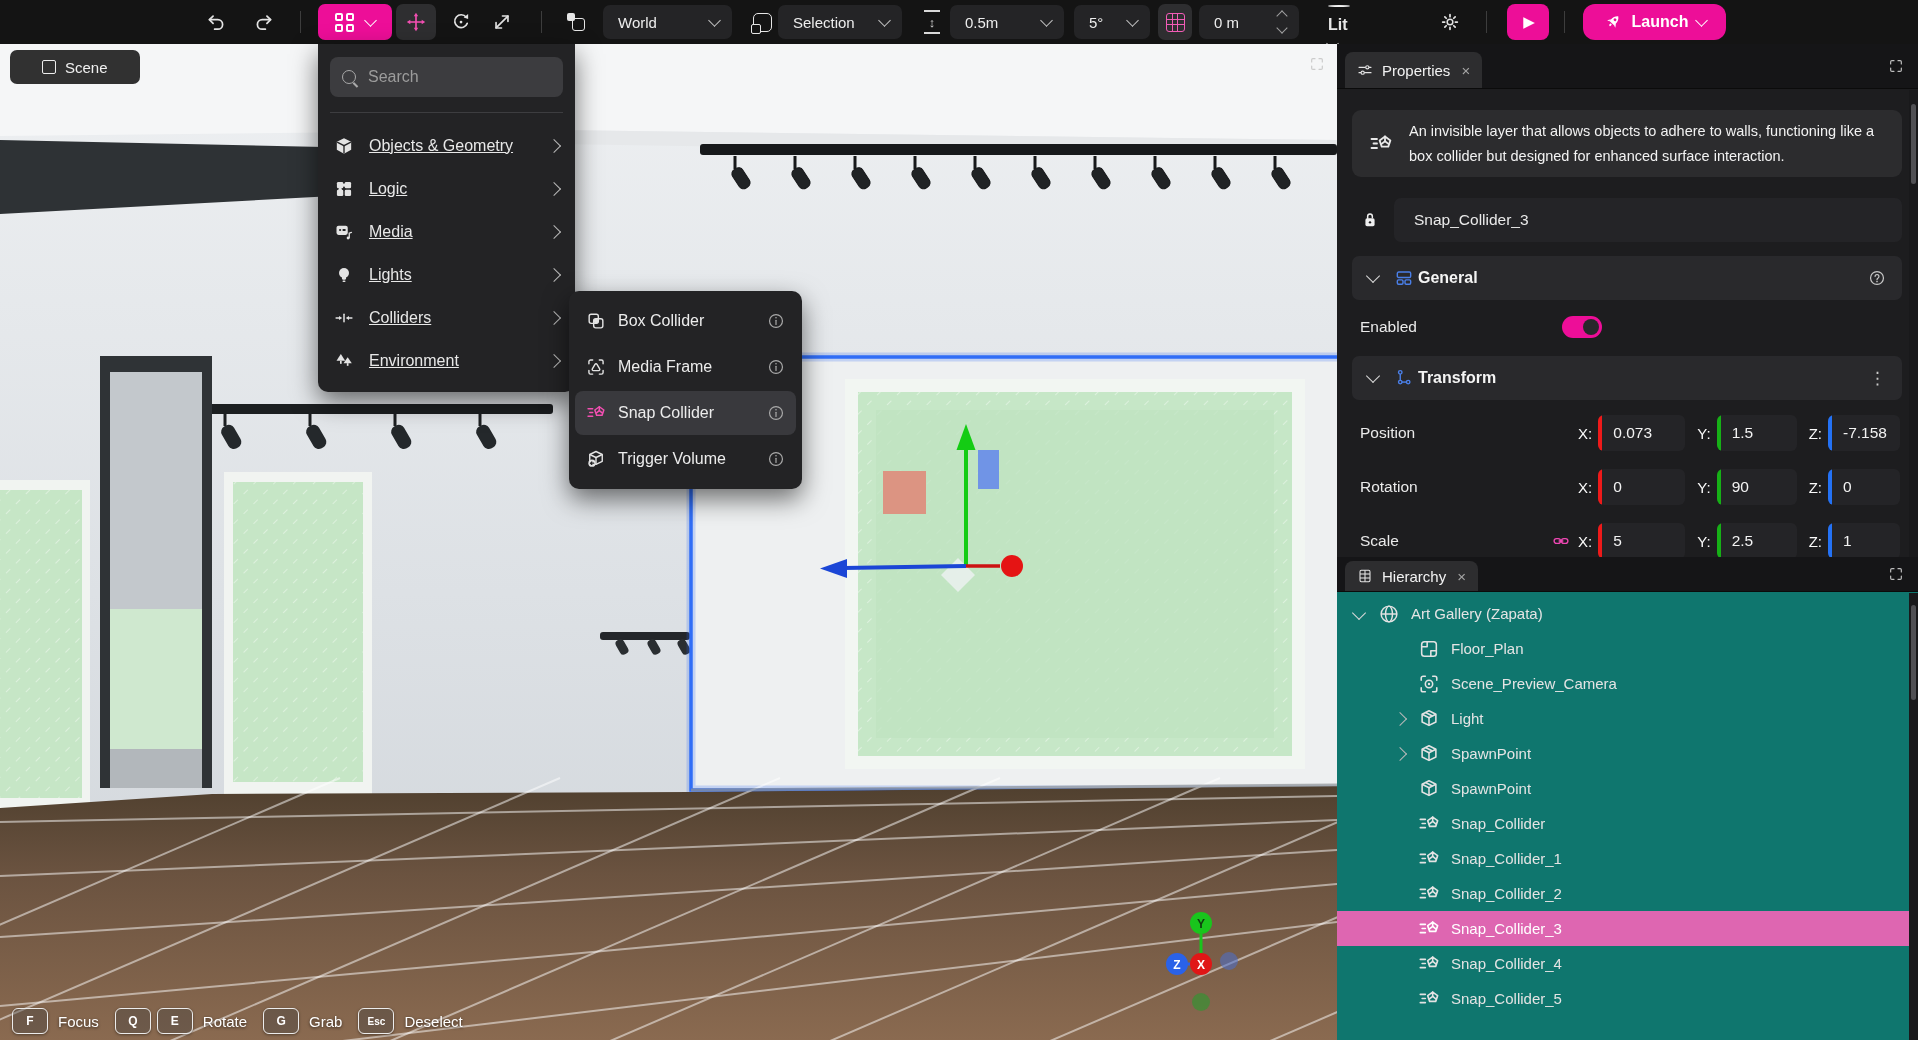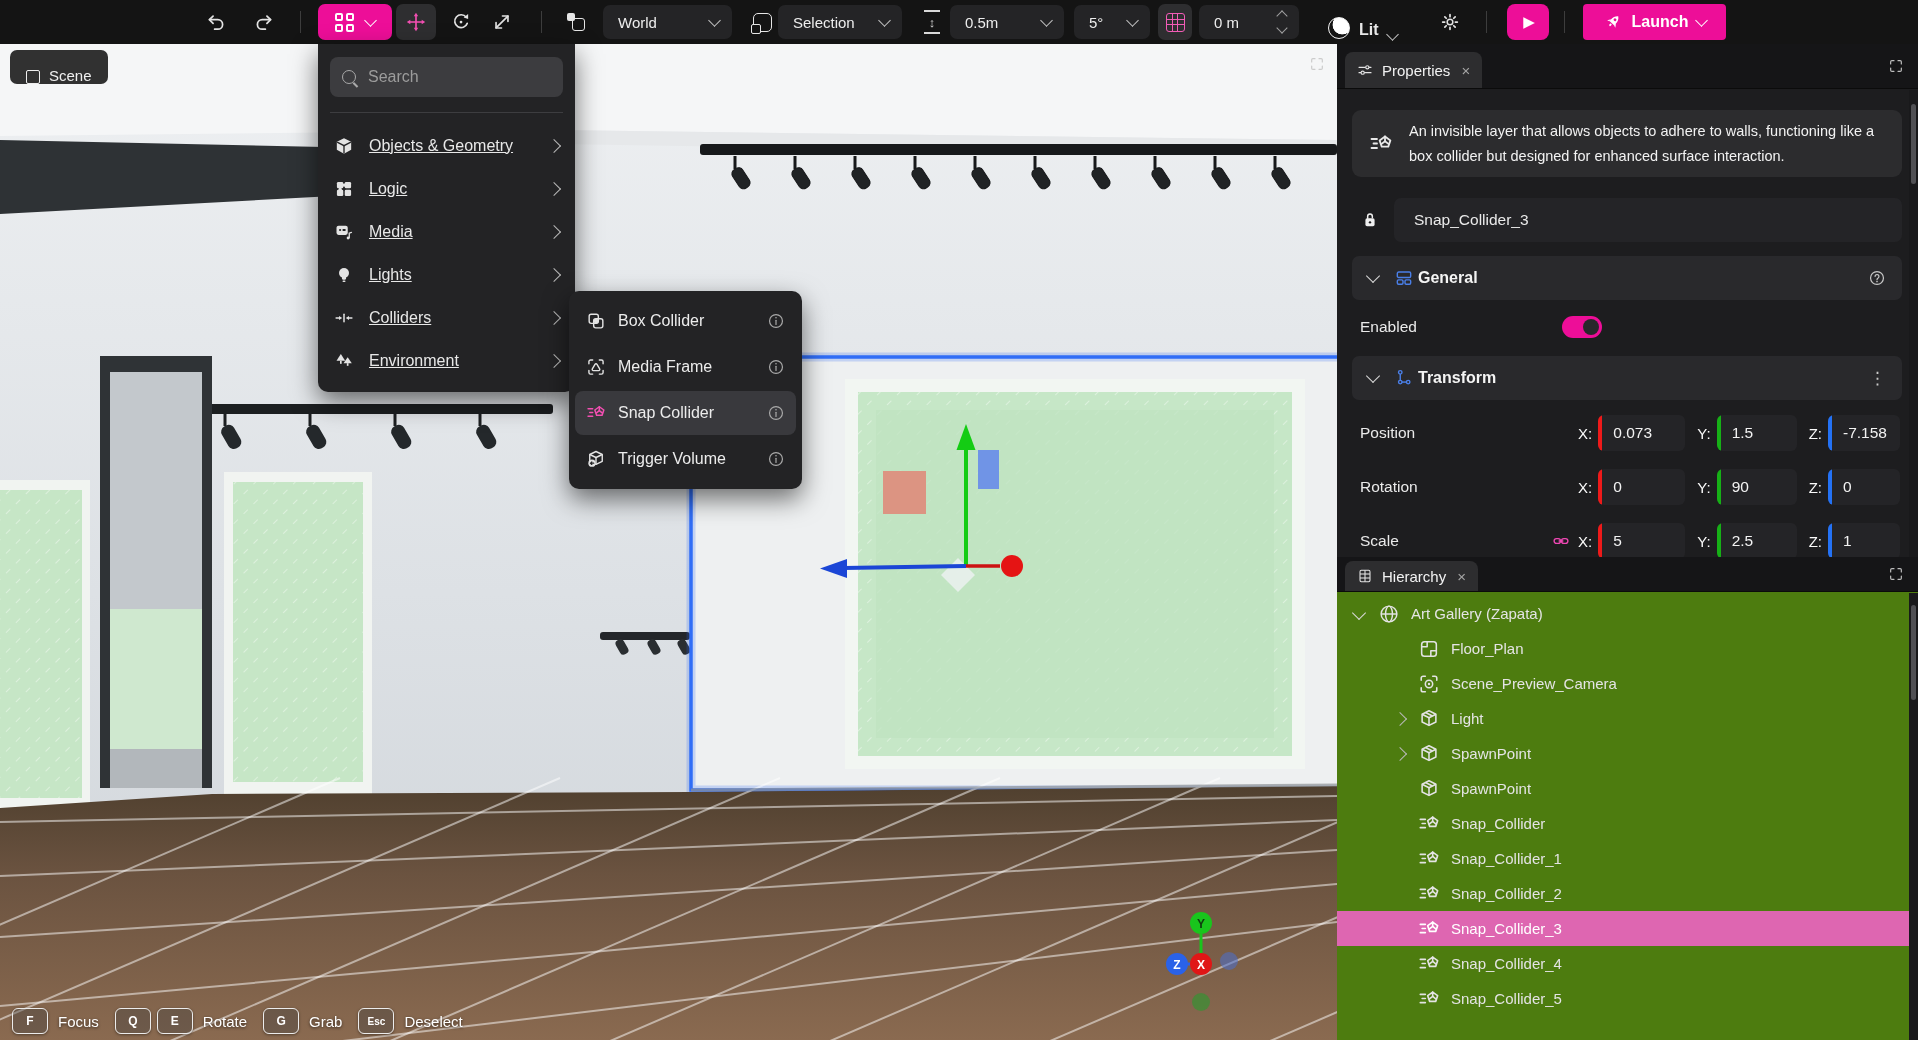--- a/index.html
+++ b/index.html
@@ -1,19 +1,19 @@
 <!DOCTYPE html>
 <html><head>
 <meta charset="utf-8">
 <style>
   html,body{margin:0;padding:0;background:#101010;}
   #app{position:relative;width:1918px;height:1040px;overflow:hidden;background:#161616;
        font-family:"Liberation Sans",sans-serif;color:#e8e8e8;-webkit-font-smoothing:antialiased;}
   .abs{position:absolute;}
-  .flex{display:flex;align-items:flex-end;}
+  .flex{display:flex;align-items:flex-start;flex-direction:column;}
   svg.ic{display:block;} .i16{width:16px;height:16px;} .i18{width:18px;height:18px;}
   .i20{width:20px;height:20px;} .i22{width:22px;height:22px;} .i24{width:24px;height:24px;}
   .ic{color:#e3e3e3;}
   .ic.pink{color:#f34fb2;} .ic.blue{color:#4a7fe8;}
 
   
   #toolbar{left:0;top:0;width:1918px;height:44px;background:#141414;}
   .tsep{width:1px;height:22px;background:#3d3d3d;top:11px;}
   .tbtn{height:36px;top:4px;border-radius:7px;display:flex;align-items:center;justify-content:center;cursor:pointer;}
   .pinkbg{background:#ed0e98;}
@@ -41,21 +41,21 @@
              display:flex;align-items:center;justify-content:center;color:#d9d9d9;font-size:13px;}
   .sphere-ic{width:20px;height:20px;border-radius:50%;border:1.5px solid #f4f4f4;
              background:radial-gradient(circle at 66% 34%, #ffffff 0 50%, #141414 53%);}
   .stepper{display:flex;flex-direction:column;gap:4px;margin-left:10px;}
   .stepper .cvu{width:7px;height:7px;border-left:1.6px solid #9f9f9f;border-top:1.6px solid #9f9f9f;transform:rotate(45deg);}
   .stepper .cvd{width:7px;height:7px;border-right:1.6px solid #9f9f9f;border-bottom:1.6px solid #9f9f9f;transform:rotate(45deg);}
 
   
   #viewport{left:0;top:44px;width:1337px;height:996px;overflow:hidden;background:#d8dce0;}
   #scene-tab{left:10px;top:6px;height:34px;background:rgba(38,38,38,.95);border-radius:7px;
-             display:flex;align-items:flex-end;padding:0 16px;gap:9px;font-size:15px;color:#f0f0f0;}
+             display:flex;align-items:center;padding:0 32px;gap:9px;font-size:15px;color:#f0f0f0;}
   .win-ic{width:12px;height:12px;border:1.8px solid #ededed;border-radius:2px;}
   #vp-expand{right:12px;top:12px;color:#cccccc;cursor:pointer;}
   
   #shortcuts{left:12px;bottom:6px;display:flex;align-items:center;}
   .kc{height:24px;min-width:24px;padding:0 5px;border:1.5px solid #ececec;border-radius:6px;
       background:rgba(66,66,66,.38);color:#fff;font-size:12px;font-weight:700;
       display:flex;align-items:center;justify-content:center;margin-right:6px;box-shadow:0 1px 3px rgba(0,0,0,.4);}
   .kc.esc{font-size:10px;}
   .klabel{color:#fff;font-size:15px;margin:0 16px 0 4px;text-shadow:0 1px 3px rgba(0,0,0,.65);}
 
@@ -117,21 +117,21 @@
   .axl{font-size:15px;color:#fafafa;margin-right:6px;}
   .vbox{height:36px;background:#242427;border-radius:6px;display:flex;align-items:center;overflow:hidden;margin-right:12px;cursor:text;}
   .vbox .bar{width:4px;height:100%;flex:none;}
   .vbox .val{padding:0 8px 0 11px;font-size:15.5px;color:#f2f2f2;white-space:nowrap;}
   .bar.rx{background:#ee1a1a;} .bar.gy{background:#16b016;} .bar.bz{background:#2472f5;}
   .w1{width:87px;} .w2{width:80px;} .w3{width:72px;}
   .toggle{width:40px;height:22px;border-radius:11px;background:#ed0e98;position:relative;cursor:pointer;}
   .toggle .knob{position:absolute;right:3px;top:3px;width:16px;height:16px;border-radius:50%;background:#28282b;}
   .chain{color:#ef47b4;margin-right:8px;}
 
-  #hier{position:absolute;left:0;top:513px;width:581px;height:483px;overflow:hidden;background:#4d7c0f;}
+  #hier{position:absolute;left:0;top:513px;width:581px;height:483px;overflow:hidden;background:#0f766e;}
   #hier .tabbar{height:34px;}
   #hier .tab{left:8px;height:30px;font-size:15px;}
   .tree{padding-top:4px;}
   .trow{height:35px;display:flex;align-items:center;position:relative;font-size:15px;color:#e4e4e4;cursor:pointer;}
   .trow.root{padding-left:41px;}
   .trow.child{padding-left:81px;}
   .trow .ticon{margin-right:11px;flex:none;}
   .trow .tchev{position:absolute;left:58px;top:13px;}
   .trow .tchev-d{position:absolute;left:17px;top:12px;}
   .trow.sel{background:#de66b1;color:#ffffff;}
@@ -462,21 +462,21 @@
     <div class="abs tbtn" style="left:1432px;width:36px">
       <svg class="ic i20">
           <use href="#sy-gear"></use>
         </svg>
       </div>
     <div class="abs tsep" style="left:1486px"></div>
     <div class="abs tbtn pinkbg" style="left:1507px;width:42px;border-radius:8px">
       <span style="color:#fff;font-size:15px;margin-left:2px">▶</span>
       </div>
     <div class="abs tsep" style="left:1564px"></div>
-    <div class="abs tbtn pinkbg" style="left:1583px;width:143px;border-radius:4px;gap:9px">
+    <div class="abs tbtn pinkbg" style="left:1583px;width:143px;border-radius:12px;gap:9px">
       <svg class="i20" style="color:#fff">
           <use href="#sy-rocket"></use>
         </svg>
       <span style="color:#fff;font-size:16px;font-weight:700">Launch</span>
       <span class="cv white"></span>
     </div>
   </div>
 
   <div id="viewport" class="abs">
     <svg width="1337" height="996" viewBox="0 0 1337 996">

